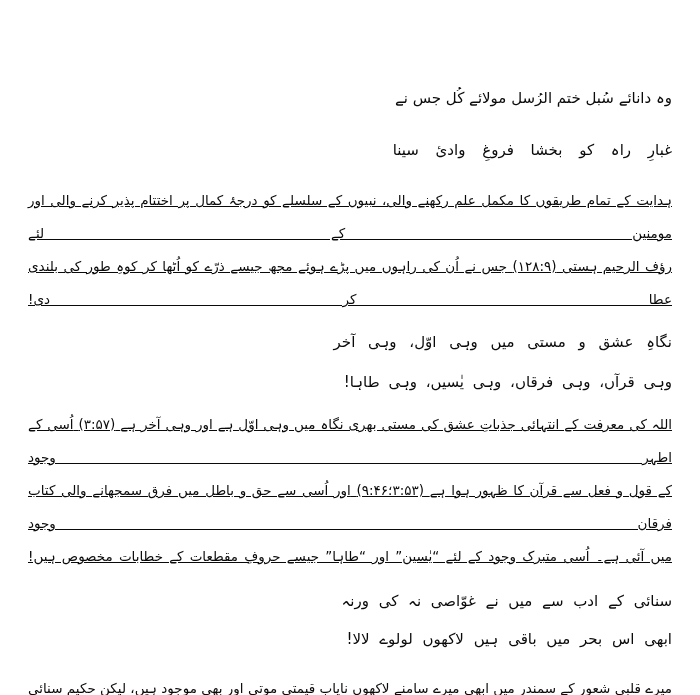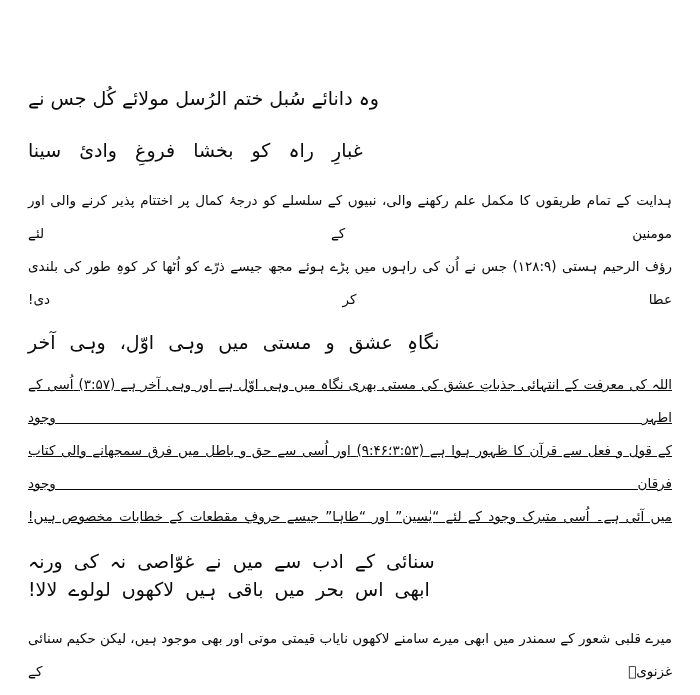--- a/index.html
+++ b/index.html
@@ -12,44 +12,44 @@
     height: 695px;
     box-sizing: border-box;
     background: #ffffff;
     color: #0a0a0a;
     direction: rtl;
     font-family: "DejaVu Sans", "Liberation Sans", sans-serif;
     padding: 84px 28px 0 28px;
     overflow: hidden;
   }
   .verse {
-    text-align: left;
-    font-size: 19px;
+    text-align: right;
+    font-size: 15px;
     line-height: 28px;
     color: #0a0a0a;
   }
   .v1l1 { margin-bottom: 24px; }
   .v1l2 { word-spacing: 12px; margin-bottom: 20px; }
   .v2l1 { word-spacing: 8px;  margin-bottom: 12px; }
   .v2l2 { word-spacing: 4px;  margin-bottom: 12px; }
-  .v3l1 { word-spacing: 5px;  margin-top: 14px; }
+  .v3l1 { word-spacing: 5px;  margin-top: 14px; margin-bottom: 10px; }
   .v3l2 { word-spacing: 5px;  margin-bottom: 19px; }
   .prose {
     margin: 0;
   }
   .pline {
     font-size: 13.5px;
     line-height: 33px;
     color: #0a0a0a;
   }
   .just {
     text-align: justify;
     text-align-last: justify;
   }
-  .para1 { margin-bottom: 12px; }
+  .para1 { margin-bottom: 12px; text-decoration: underline; }
   .para2 { margin-bottom: 2px; text-decoration: underline; }
   .para3 { margin-top: 2px; }
   .ref {
     direction: ltr;
     unicode-bidi: bidi-override;
     white-space: nowrap;
   }
 </style>
 </head>
 <body>
@@ -62,20 +62,21 @@
   <div class="prose para1">
     <div class="pline just">ہدایت کے تمام طریقوں کا مکمل علم رکھنے والی، نبیوں کے سلسلے کو درجۂ کمال پر اختتام پذیر کرنے والی اور مومنین کے لئے</div>
     <div class="pline just">
       <span>رؤف الرحیم ہستی</span>
       <span class="ref">(۱۲۸:۹)</span>
       <span>جس نے اُن کی راہوں میں پڑے ہوئے مجھ جیسے ذرّے کو اُٹھا کر کوہِ طور کی بلندی عطا کر دی!</span>
     </div>
   </div>
 
   <div class="verse v2l1">نگاہِ عشق و مستی میں وہی اوّل، وہی آخر</div>
+  <div class="verse v2l2">وہی قرآں، وہی فرقاں، وہی یٰسیں، وہی طاہا!</div>
 
   <div class="prose para2">
     <div class="pline just">
       <span>اللہ کی معرفت کے انتہائی جذباتِ عشق کی مستی بھری نگاہ میں وہی اوّل ہے اور وہی آخر ہے</span>
       <span class="ref">(۳:۵۷)</span>
       <span>اُسی کے اطہر وجود</span>
     </div>
     <div class="pline just">
       <span>کے قول و فعل سے قرآن کا ظہور ہوا ہے</span>
       <span class="ref">(۹:۴۶؛۳:۵۳)</span>

